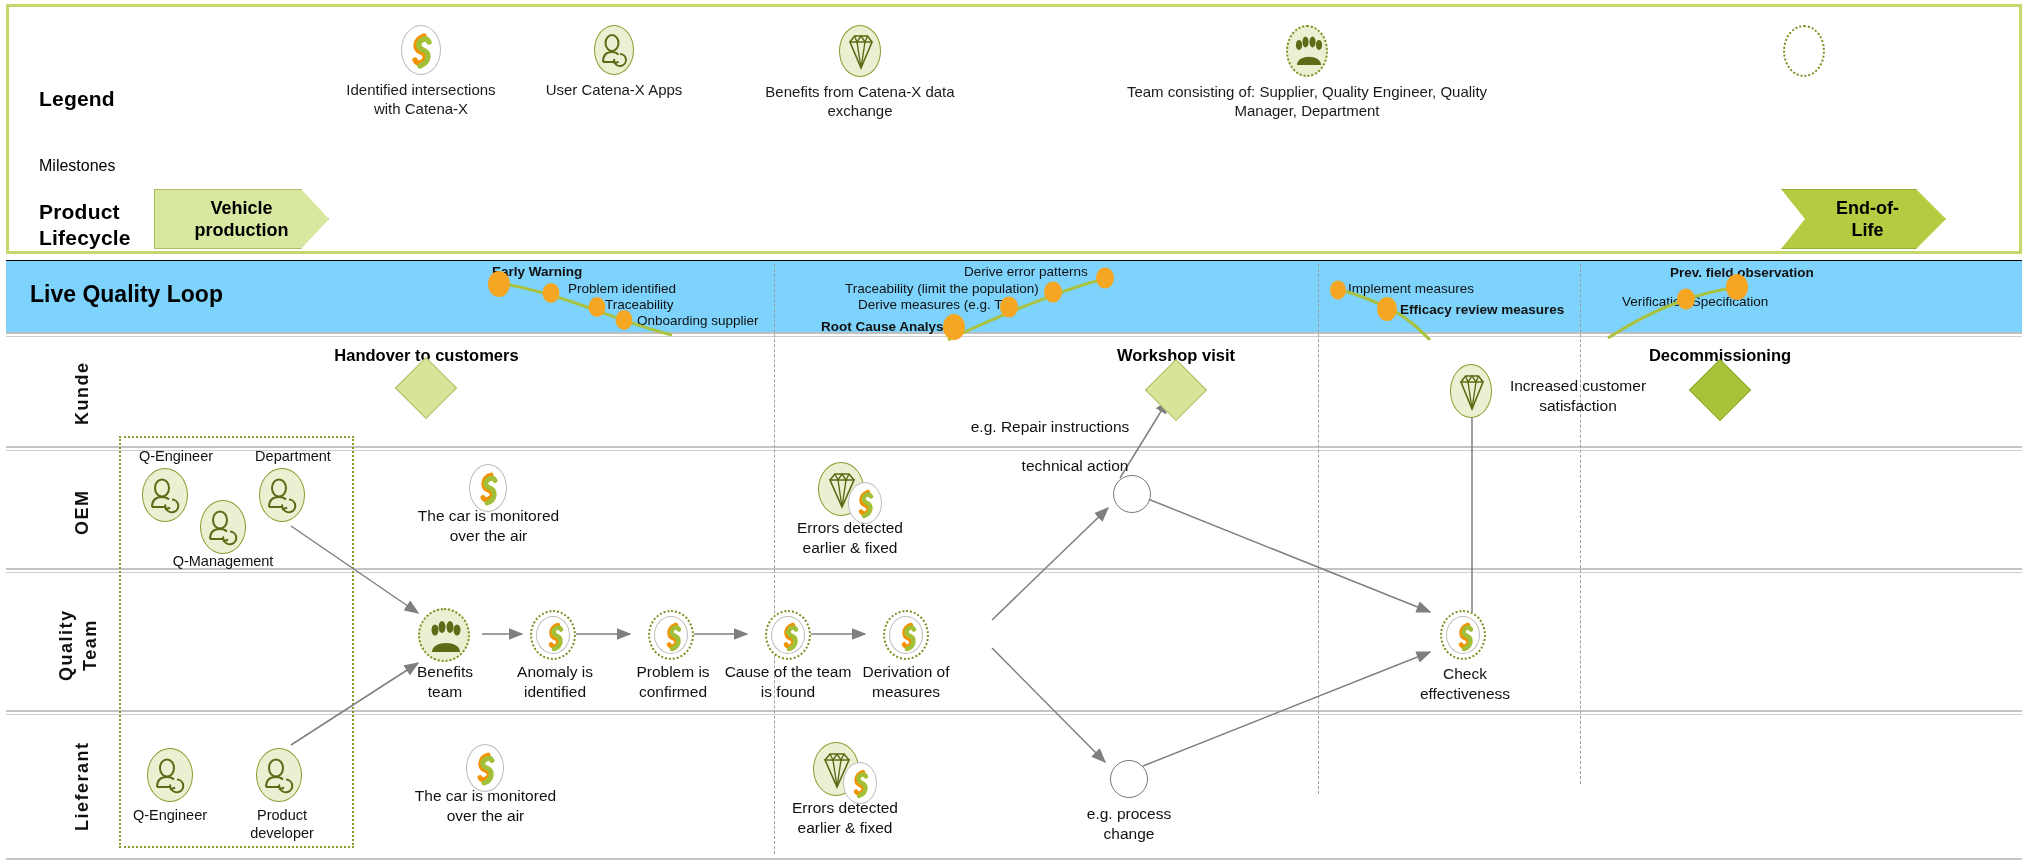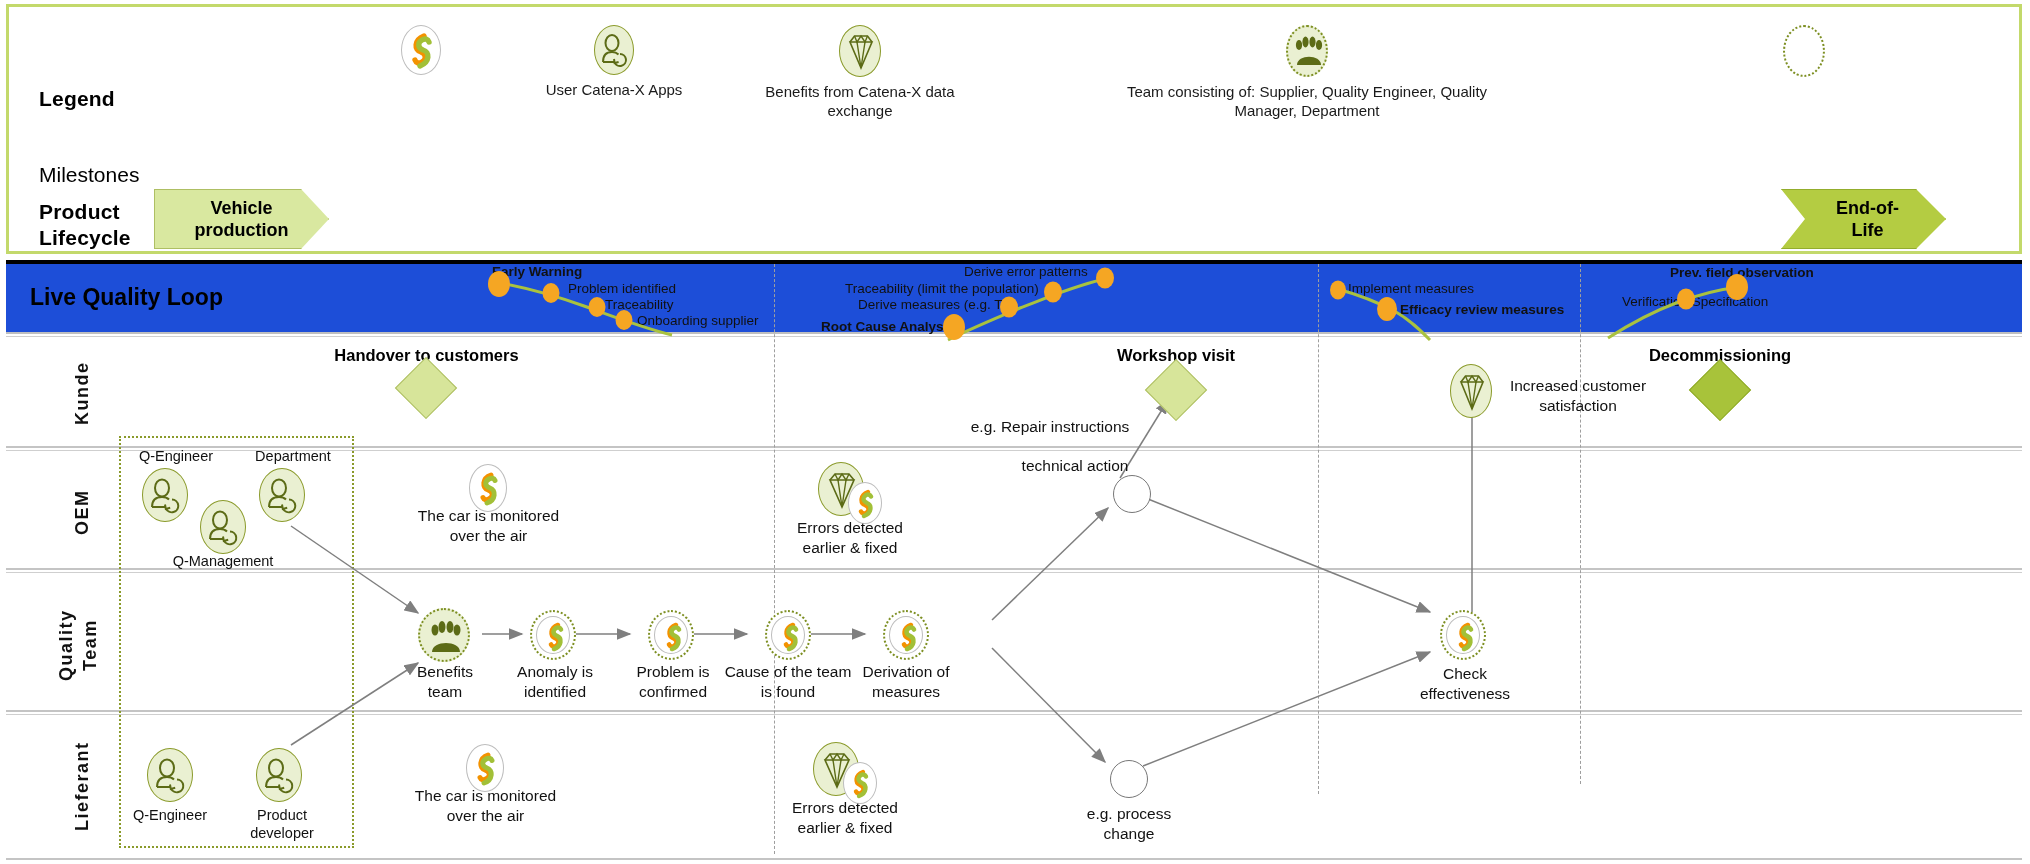--- a/index.html
+++ b/index.html
@@ -27,22 +27,21 @@
     box-sizing: border-box;
     background: #ffffff;
   }
 
   .label-strong {
     font-weight: bold;
     font-size: 21px;
     letter-spacing: .2px;
   }
   .label-plain {
-    font-size: 21px;
-    margin-top: 6px;
+    font-size: 16px;
   }
 
   .legend-label { position: absolute; left: 30px; top: 80px; }
   .milestones-label { position: absolute; left: 30px; top: 150px; }
   .lifecycle-label {
     position: absolute; left: 30px; top: 192px;
     line-height: 1.25;
   }
 
   
@@ -110,22 +109,22 @@
     background: #b4cc42;
     border: 1px solid #93ad2c;
     clip-path: polygon(0 0, calc(100% - 30px) 0, 100% 50%, calc(100% - 30px) 100%, 0 100%, 24px 50%);
   }
 
   
   .lql-band {
     position: absolute;
     left: 6px; top: 260px;
     width: 2016px; height: 74px;
-    background: #1d4ed8;
-    border-top: 4px solid #000000;
+    background: #7dd3fc;
+    border-top: 1px solid #000000;
     border-bottom: 2px solid #bfbfbf;
     box-sizing: border-box;
   }
   .lql-title {
     position: absolute;
     left: 24px; top: 20px;
     font-size: 23px; font-weight: bold;
   }
 
   .mini-label {
@@ -233,20 +232,24 @@
     </div>
 
     <div class="legend-item" style="left:287px; width:250px;">
       <div class="legend-icon-wrap">
         <span class="ico ell ell-plain" style="width:40px;height:50px;">
           <svg width="40" height="50" viewBox="0 0 40 50">
             <path d="M22 10 C12 14, 12 24, 19 26 C24 28, 25 33, 20 36 C17 38, 14 37, 13 34" fill="none" stroke="#f39200" stroke-width="5.4" stroke-linecap="round"></path>
             <path d="M18 40 C28 36, 28 26, 21 24 C16 22, 15 17, 20 14 C23 12, 26 13, 27 16" fill="none" stroke="#a2c037" stroke-width="5.4" stroke-linecap="round"></path>
           </svg>
         </span>
+      </div>
+      <div class="cap" style="position:static;">
+        <div>Identified intersections</div>
+        <div>with Catena-X</div>
       </div>
     </div>
 
     <div class="legend-item" style="left:505px; width:200px; top:18px;">
       <div class="legend-icon-wrap">
         <span class="ico ell ell-green" style="width:40px;height:50px;">
           <svg width="40" height="50" viewBox="0 0 40 50">
             <ellipse cx="17" cy="17" rx="6.5" ry="8" fill="none" stroke="#5c6b16" stroke-width="2"></ellipse>
             <path d="M8 36 C8 28, 12 26, 17 26 C20 26, 22 27, 23.5 28.5" fill="none" stroke="#5c6b16" stroke-width="2"></path>
             <path d="M8 36 L20 36" stroke="#5c6b16" stroke-width="2" fill="none"></path>

